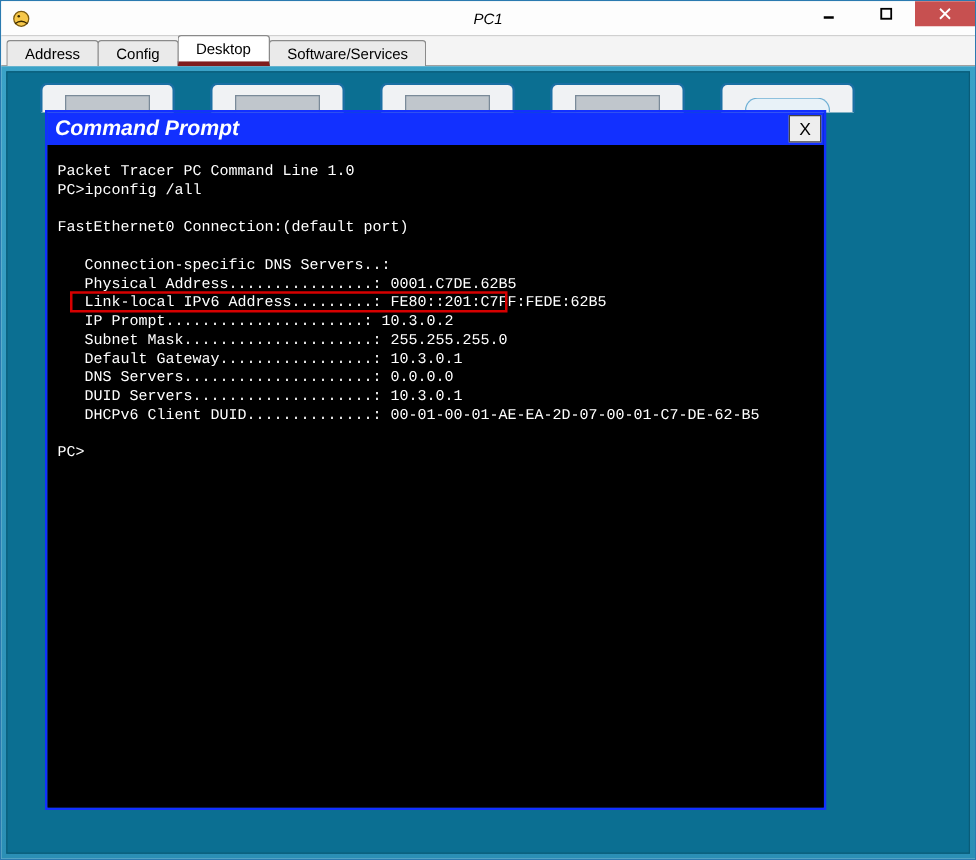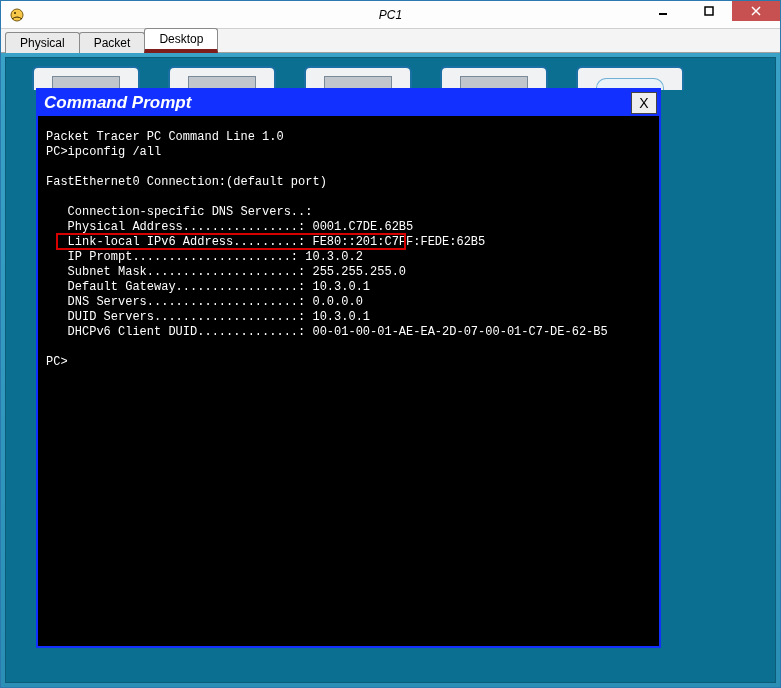--- a/index.html
+++ b/index.html
@@ -227,23 +227,24 @@
       </div>
       <div class="win-btn close">
         <svg viewBox="0 0 10 10">
             <path d="M1 1 L9 9 M9 1 L1 9" stroke="#fff" stroke-width="1.5"></path>
           </svg>
       </div>
     </div>
   </div>
 
   <div class="tabbar">
-    <div class="tab">Physical</div>
-    <div class="tab">Packet</div>
+    <div class="tab">Address</div>
+    <div class="tab">Config</div>
     <div class="tab active">Desktop</div>
+    <div class="tab">Software/Services</div>
   </div>
 
   <div class="content-area">
     <div class="inner-frame">
 
       <div class="icon-row">
         <div class="desktop-item">
             <div class="thumb"></div>
           </div>
         <div class="desktop-item">

